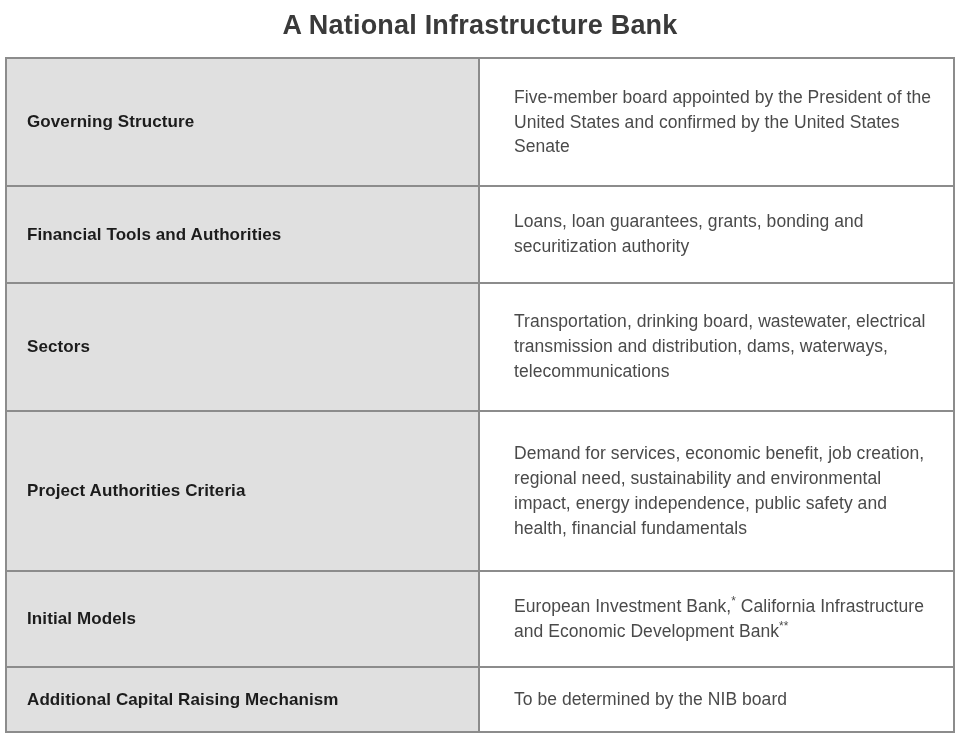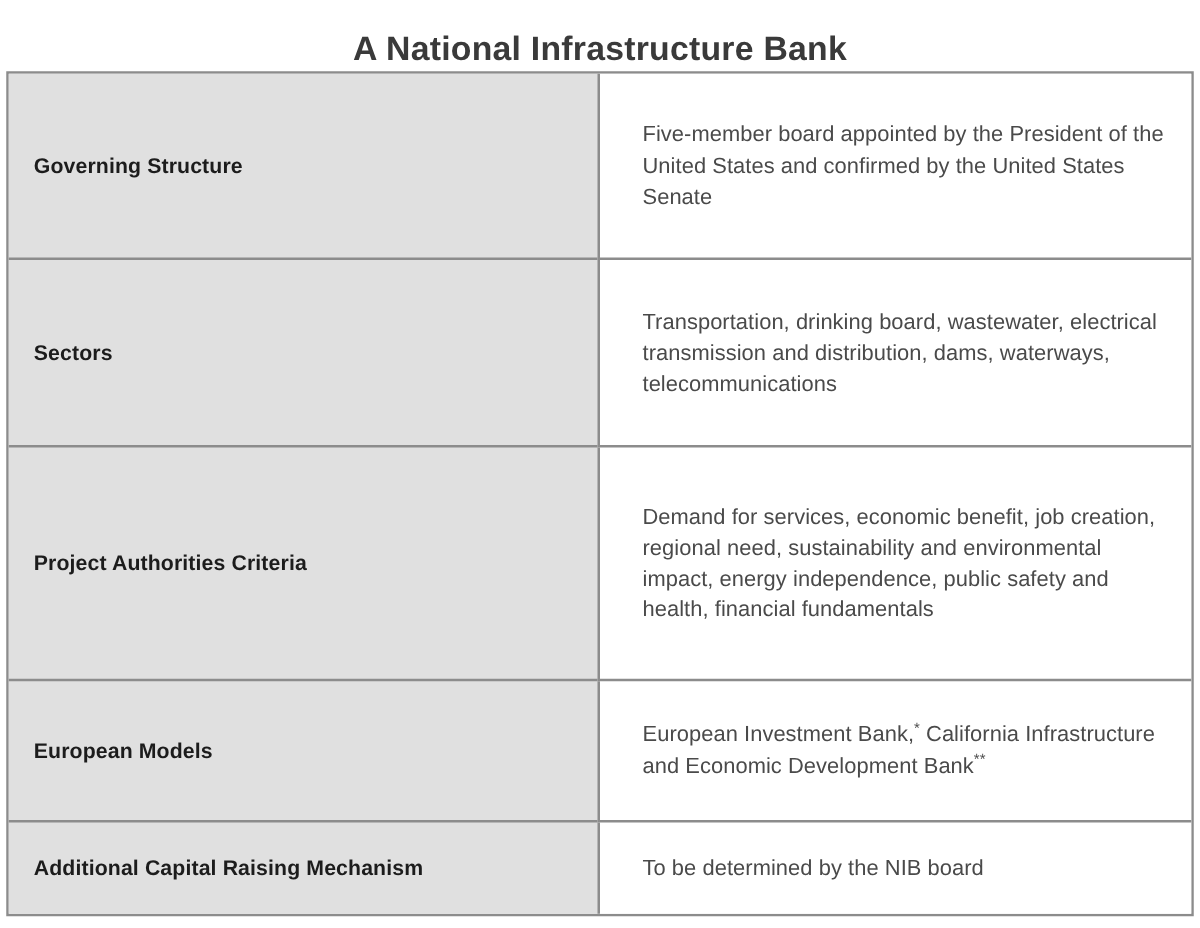--- a/index.html
+++ b/index.html
@@ -22,21 +22,21 @@
     box-sizing: border-box;
   }
 
   .page-title {
     text-align: center;
     font-size: 27px;
     font-weight: bold;
     color: #3a3a3a;
     letter-spacing: 0.2px;
     margin: 0;
-    padding-top: 20px;
+    padding-top: 6px;
     height: 44px;
     line-height: 38px;
   }
 
   .table-wrap {
     position: absolute;
     left: 5px;
     top: 57px;
     width: 950px;
     height: 676px;
@@ -109,37 +109,43 @@
 
         <tr>
           <td class="label-cell">Governing Structure</td>
           <td class="value-cell">
             <span class="val-text">Five-member board appointed by the President of the United States and confirmed by the United States Senate</span>
           </td>
         </tr>
 
 
 
+        <tr>
+          <td class="label-cell">Financial Tools and Authorities</td>
+          <td class="value-cell">
+            <span class="val-text">Loans, loan guarantees, grants, bonding and securitization authority</span>
+          </td>
+        </tr>
 
         <tr>
           <td class="label-cell">Sectors</td>
           <td class="value-cell">
             <span class="val-text">Transportation, drinking board, wastewater, electrical transmission and distribution, dams, waterways, telecommunications</span>
           </td>
         </tr>
 
         <tr>
           <td class="label-cell">Project Authorities Criteria</td>
           <td class="value-cell">
             <span class="val-text">Demand for services, economic benefit, job creation, regional need, sustainability and environmental impact, energy independence, public safety and health, financial fundamentals</span>
           </td>
         </tr>
 
         <tr>
-          <td class="label-cell">European Models</td>
+          <td class="label-cell">Initial Models</td>
           <td class="value-cell">
             <span class="val-text"><span>European Investment Bank,</span><sup class="fn">*</sup><span> California Infrastructure and Economic Development Bank</span><sup class="fn">**</sup></span>
           </td>
         </tr>
 
         <tr>
           <td class="label-cell">Additional Capital Raising Mechanism</td>
           <td class="value-cell">
             <span class="val-text">To be determined by the NIB board</span>
           </td>

